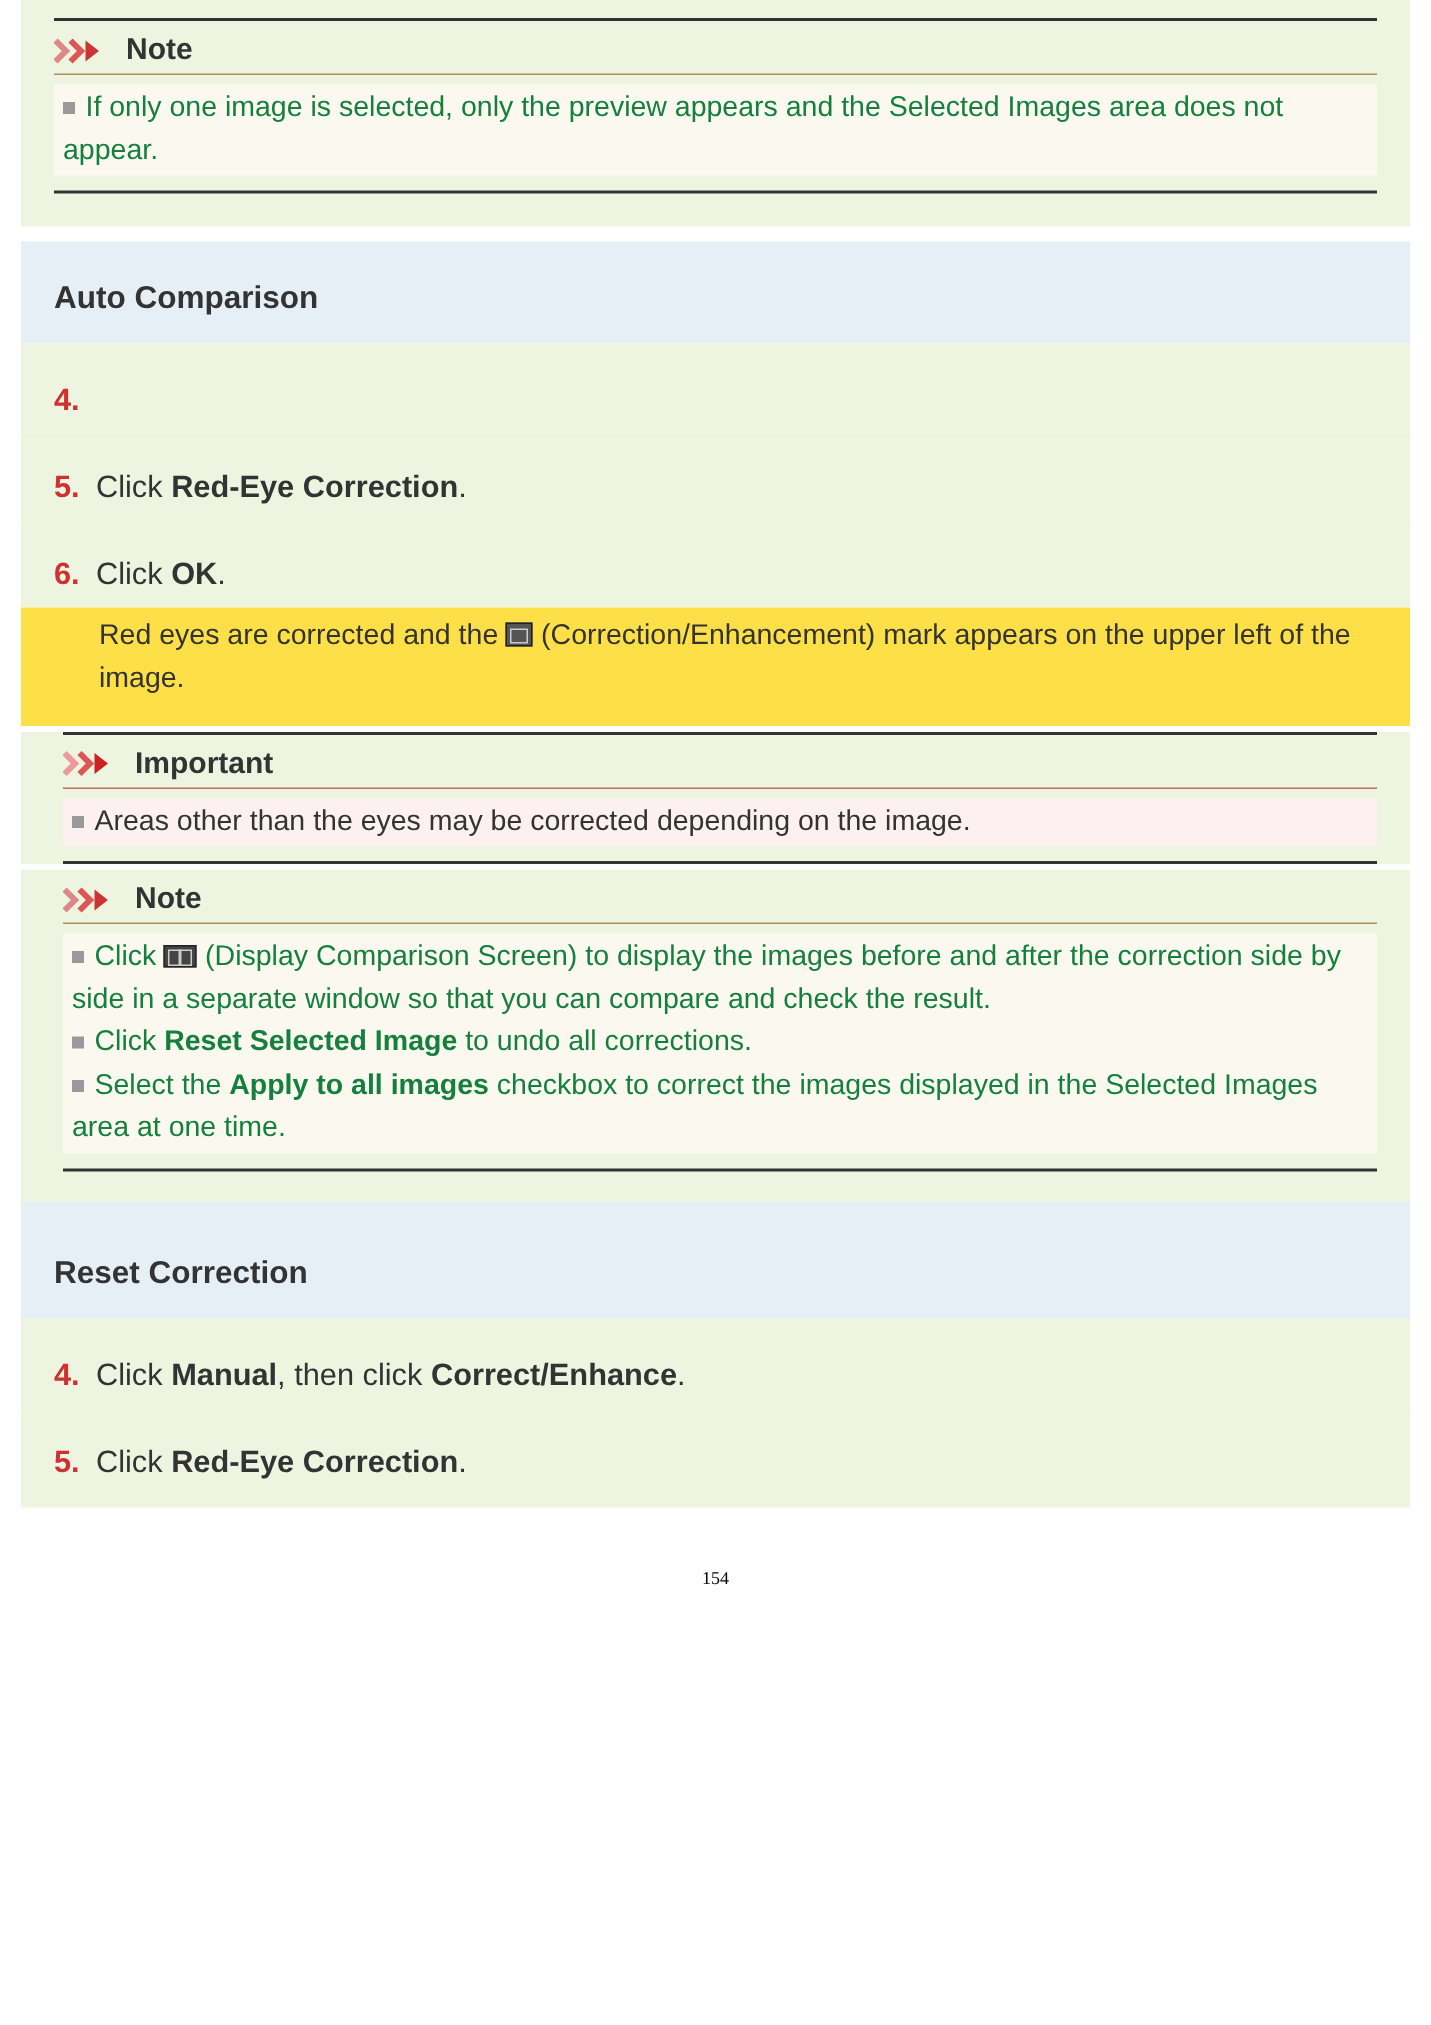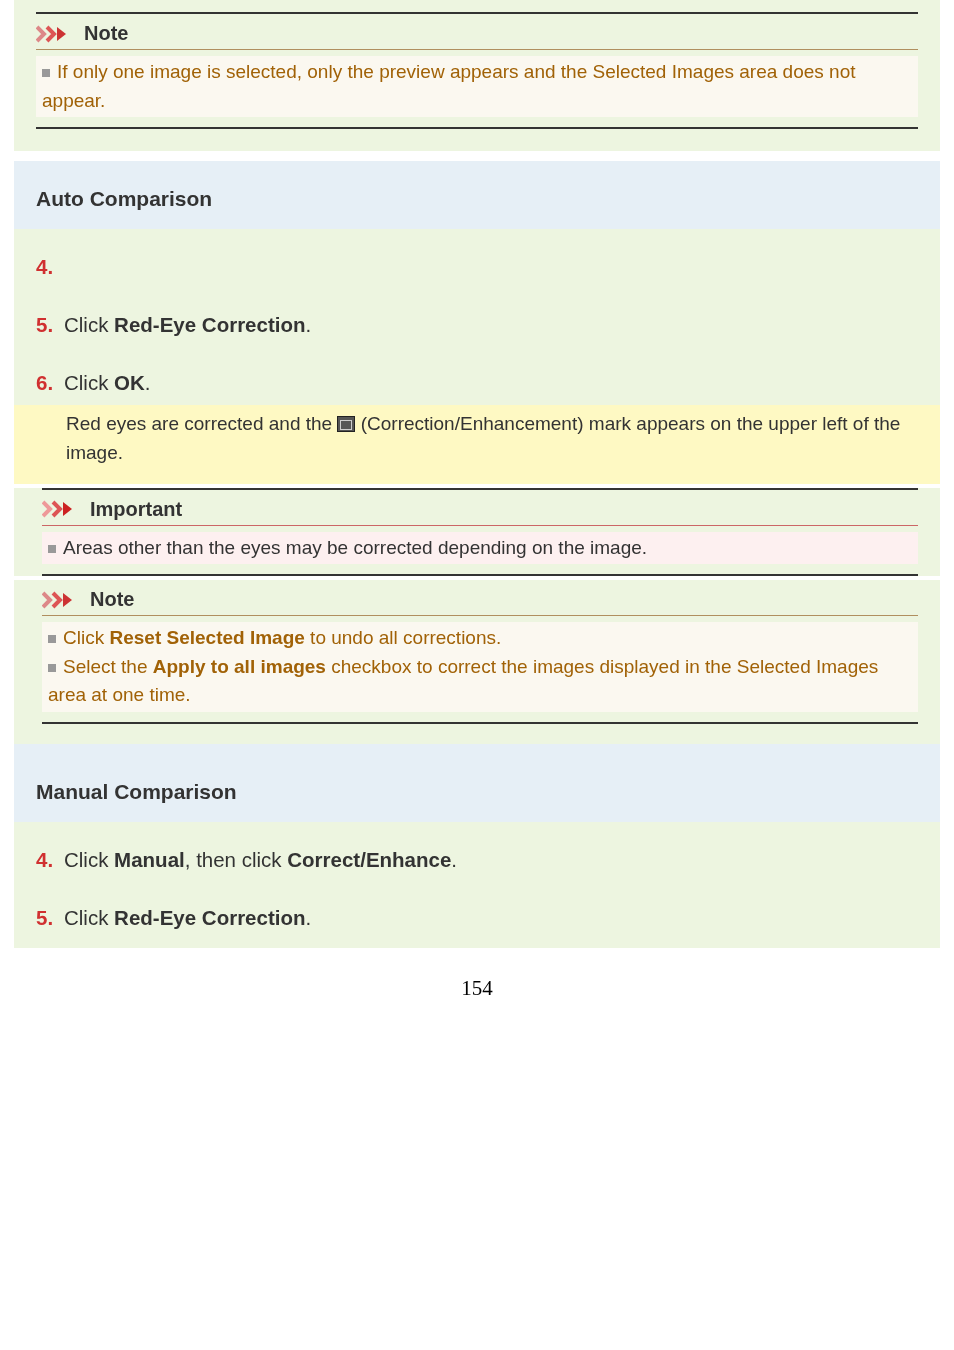--- a/index.html
+++ b/index.html
@@ -42,21 +42,21 @@
   .note-header { border-bottom-color: #b08f5f; }
   .important-header { border-bottom-color: #c66; }
   .note-title, .important-title {
     font-weight: bold;
     font-size: 20px;
     color: #333;
     margin-left: 6px;
   }
   .note-content {
     font-size: 19px;
-    color: #a16207;
+    color: #15803d;
     line-height: 1.5;
     background: #fbf8f0;
     padding: 2px 0 2px 0;
   }
   .important-content {
     font-size: 19px;
     color: #333;
     line-height: 1.5;
     background: #fdf0f0;
     padding: 2px 0 2px 0;
@@ -93,21 +93,21 @@
   .step-num {
     color: #d03030;
     font-weight: bold;
     min-width: 28px;
   }
   .step-text { flex: 1; }
   .step-text b { font-weight: bold; }
   .step-body {
     margin: 0 14px;
     padding: 4px 22px 16px 52px;
-    background: #fef9c3;
+    background: #fde047;
     font-size: 19px;
     color: #333;
     line-height: 1.55;
   }
   .inner-callout {
     margin: 0 14px;
     padding: 0 22px 0 28px;
     background: #edf5e0;
   }
   .inline-icon {
@@ -149,23 +149,23 @@
   .chevron-icon {
     display: inline-block;
     width: 42px;
     height: 18px;
     position: relative;
   }
   .chevron-icon svg { display: block; }
   .page-number {
     text-align: center;
     font-family: 'Times New Roman', serif;
-    font-size: 21px;
+    font-size: 12px;
     color: #000;
-    padding: 28px 0 8px 0;
+    padding: 40px 0 8px 0;
   }
 </style>
 </head>
 <body>
 
 <div class="page">
 
   <div class="content-block" style="padding-top:8px;">
     <div class="note-box" style="border-top:2px solid #333;">
       <div class="note-header">
@@ -239,32 +239,35 @@
           <svg width="42" height="18" viewBox="0 0 42 18">
             <path d="M1 2 L8 9 L1 16" stroke="#d88" stroke-width="4" fill="none"></path>
             <path d="M11 2 L18 9 L11 16" stroke="#d55" stroke-width="4" fill="none"></path>
             <path d="M21 2 L30 9 L21 16 Z" fill="#c33"></path>
           </svg>
         </span>
         <span class="note-title">Note</span>
       </div>
       <div class="note-content">
         <span class="bullet-line">
+          <span class="bullet-square"></span><span>Click </span><span class="inline-icon-compare"></span><span> (Display Comparison Screen) to display the images before and after the correction side by side in a separate window so that you can compare and check the result.</span>
+        </span>
+        <span class="bullet-line">
           <span class="bullet-square"></span><span>Click </span><b>Reset Selected Image</b><span> to undo all corrections.</span>
         </span>
         <span class="bullet-line">
           <span class="bullet-square"></span><span>Select the </span><b>Apply to all images</b><span> checkbox to correct the images displayed in the Selected Images area at one time.</span>
         </span>
       </div>
     </div>
   </div>
 
   <div class="divider-top" style="margin-top:0;"></div>
 
-  <div class="section-heading" style="padding-top:28px;">Manual Comparison</div>
+  <div class="section-heading" style="padding-top:28px;">Reset Correction</div>
 
   <div class="step" style="padding-top:26px;">
     <span class="step-num">4.</span>
     <span class="step-text">
       <span>Click </span><b>Manual</b><span>, then click </span><b>Correct/Enhance</b><span>.</span>
     </span>
   </div>
 
   <div class="step" style="padding-top:24px; padding-bottom:18px;">
     <span class="step-num">5.</span>

